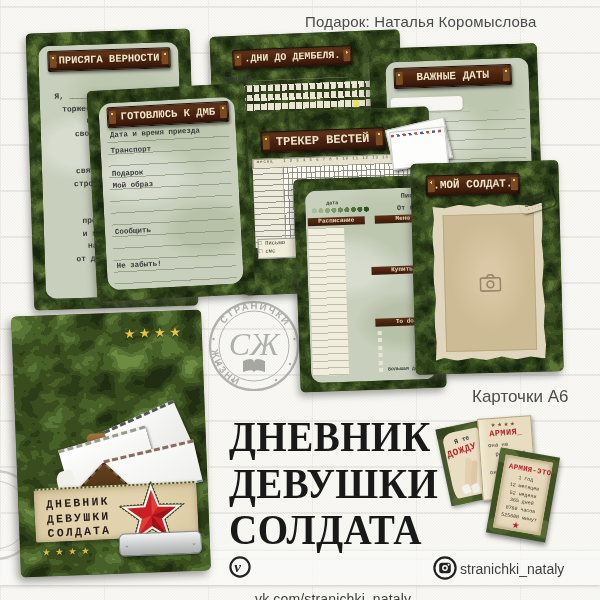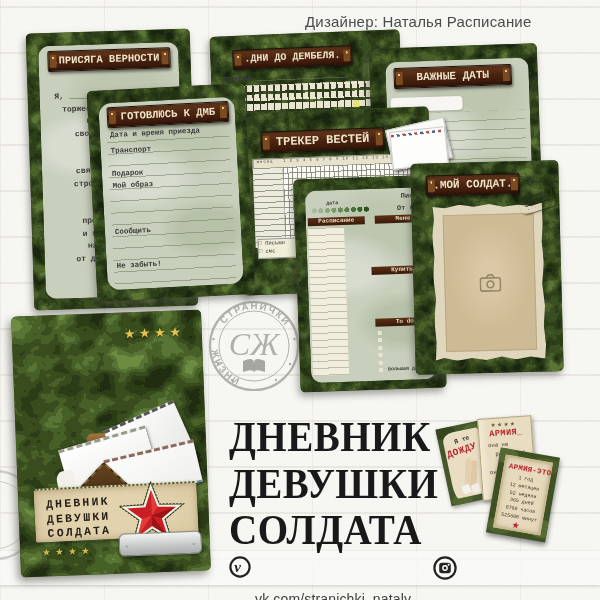--- a/index.html
+++ b/index.html
@@ -71,21 +71,21 @@
  <feFuncB type="discrete" tableValues="0.07 0.09 0.12 0.16 0.21 0.26"></feFuncB>
 </feComponentTransfer>
 </filter>
 </defs>
 </svg>
 
 <div class="brick"></div>
 
 <div style="position:absolute;left:0;top:551px;width:600px;height:34px;background:rgba(250,250,247,.75);box-shadow:0 1px 3px rgba(160,158,150,.5);"></div>
 
-<div style="position:absolute;left:305px;top:13px;font-size:15px;color:#4b4b4b;letter-spacing:0.2px;">Дизайнер: Наталья Расписание</div>
+<div style="position:absolute;left:305px;top:13px;font-size:15px;color:#4b4b4b;letter-spacing:0.2px;">Подарок: Наталья Коромыслова</div>
 
 <svg id="stamp1" width="110" height="110" viewBox="0 0 110 110" style="position:absolute;left:199px;top:291px;opacity:.85;">
  <g fill="none" stroke="#a6a6a0">
   <circle cx="55" cy="55" r="44" stroke-width="2.2"></circle>
   <circle cx="55" cy="55" r="35" stroke-width="1"></circle>
  </g>
  <g fill="#a0a09a" font-family="Liberation Sans" font-size="9.5" font-weight="bold" letter-spacing="1.6">
   <path id="arcT" d="M 55 55 m -36.8 0 a 36.8 36.8 0 1 1 73.6 0" fill="none"></path>
   <text><textPath href="#arcT" startOffset="20%">СТРАНИЧКИ</textPath></text>
  </g>
@@ -277,20 +277,21 @@
  <div style="position:absolute;left:99px;top:221px;width:81px;height:21px;border-radius:6px;background:linear-gradient(180deg,#f2f2f2,#c6c8c8 60%,#aaadad);border:1px solid #8a8d8d;box-shadow:0 1px 2px rgba(0,0,0,.4);color:#8a8d8d;font-size:7px;line-height:21px;">
         <span style="position:absolute;left:4px;">⌄</span>
         <span style="position:absolute;right:4px;">⌄</span>
       </div>
 
  <div style="position:absolute;left:22px;top:231px;width:70px;height:12px;color:#d8b84a;font-size:9.5px;letter-spacing:4.5px;text-shadow:0 1px 1px rgba(40,50,20,.8);">★★★★</div>
 </div>
 
 <div style="position:absolute;left:229px;top:414px;font-family:'Liberation Serif',serif;font-weight:bold;font-size:42px;line-height:46.5px;color:#191919;transform:scale(.93,1);transform-origin:0 0;letter-spacing:0.5px;">ДНЕВНИК<br>ДЕВУШКИ<br>СОЛДАТА</div>
 
+<div style="position:absolute;left:472px;top:387px;font-size:17px;color:#4d4d4d;">Карточки А6</div>
 
 <div style="position:absolute;left:443px;top:424px;width:48px;height:78px;background:#44562a;transform:rotate(-12deg);box-shadow:1px 2px 4px rgba(0,0,0,.4);overflow:hidden;">
  <div style="position:absolute;inset:0;background-image:radial-gradient(ellipse 18px 10px at 15% 6%,#35461f 60%,rgba(0,0,0,0) 70%),radial-gradient(ellipse 16px 10px at 75% 10%,#52662f 60%,rgba(0,0,0,0) 70%),radial-gradient(ellipse 16px 9px at 25% 95%,#52662f 60%,rgba(0,0,0,0) 70%),radial-gradient(ellipse 16px 10px at 85% 90%,#35461f 60%,rgba(0,0,0,0) 70%);"></div>
  <div style="position:absolute;left:5px;top:6px;right:5px;bottom:6px;background:#e9dec3;border-radius:30% 8% 25% 10% / 12% 20% 10% 22%;"></div>
  <div style="position:absolute;left:16px;top:12px;font-family:'Liberation Mono',monospace;font-size:6.5px;font-weight:bold;color:#3a352c;transform:rotate(-7deg);">Я те</div>
  <div style="position:absolute;left:6px;top:20px;font-family:'Liberation Mono',monospace;font-weight:bold;font-size:9.5px;color:#b5252b;transform:rotate(-7deg);letter-spacing:.5px;">ДОЖДУ</div>
  <div style="position:absolute;left:20px;top:34px;width:6px;height:30px;background:#e2d0ae;transform:rotate(14deg);border-radius:3px;box-shadow:6px 2px 0 #ddc9a6;"></div>
  <div style="position:absolute;left:14px;top:60px;width:8px;height:9px;background:#f4f2ec;transform:rotate(-12deg);border-radius:2px 2px 1px 3px;box-shadow:9px 3px 0 #efede6;"></div>
 </div>
 
@@ -318,13 +319,14 @@
 <div style="position:absolute;left:255px;top:591px;font-size:14px;letter-spacing:0.15px;color:#3f3f3f;">vk.com/stranichki_nataly</div>
 
 <svg width="24" height="24" viewBox="0 0 24 24" style="position:absolute;left:433px;top:556px;">
  <circle cx="12" cy="12" r="10.6" fill="none" stroke="#222" stroke-width="2.2"></circle>
  <rect x="6.2" y="6.8" width="11.6" height="10.4" rx="2.6" fill="#222"></rect>
  <circle cx="12" cy="12" r="2.9" fill="#fff"></circle>
  <circle cx="12" cy="12" r="1.5" fill="#222"></circle>
  <circle cx="15.6" cy="8.7" r="1" fill="#fff"></circle>
 </svg>
 
+<div style="position:absolute;left:460px;top:561px;font-size:14px;letter-spacing:0;color:#3f3f3f;">stranichki_nataly</div>
 </div>
 
 </body></html>

